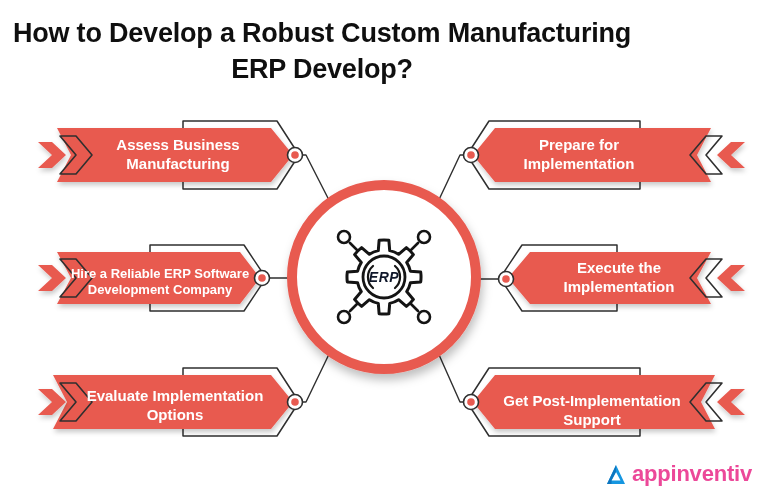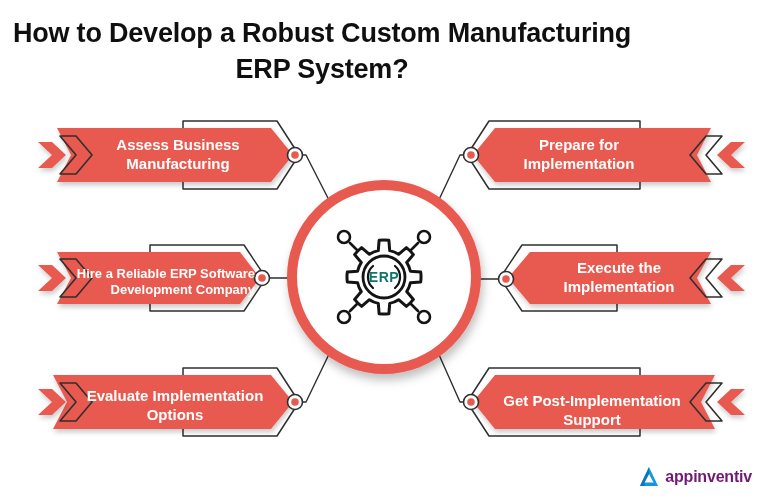--- a/index.html
+++ b/index.html
@@ -5,30 +5,30 @@
   html,body{margin:0;padding:0;background:#fff;}
   .canvas{position:relative;width:768px;height:499px;background:#ffffff;overflow:hidden;
           font-family:"Liberation Sans", sans-serif;}
   svg.layer{position:absolute;left:0;top:0;}
   .title{position:absolute;top:16px;left:0;width:644px;text-align:center;
          font-size:27px;font-weight:bold;color:#0f0f0f;line-height:1.32;letter-spacing:-0.2px;}
   .title span{display:block;}
   .step-label{position:absolute;display:flex;align-items:center;justify-content:center;
               text-align:center;color:#ffffff;font-weight:bold;font-size:15px;line-height:1.25;}
   .t1l{left:88px;top:128px;width:180px;height:54px;}
-  .t2l{left:65px;top:252px;width:190px;height:60px;font-size:13px;text-align:right;}
+  .t2l{left:65px;top:252px;width:190px;height:60px;font-size:13px;}
   .t3l{left:80px;top:375px;width:190px;height:62px;}
   .t1r{left:494px;top:128px;width:170px;height:54px;}
   .t2r{left:539px;top:252px;width:160px;height:52px;}
   .t3r{left:492px;top:375px;width:200px;height:71px;}
   .erp-label{position:absolute;left:354px;top:264px;width:60px;height:26px;
              display:flex;align-items:center;justify-content:center;
-             font-size:14px;font-weight:bold;color:#0f766e;letter-spacing:0.5px;}
+             font-size:14px;font-weight:bold;color:#0f172a;letter-spacing:0.5px;font-style:italic;}
   .logo{position:absolute;right:16px;bottom:12px;display:flex;align-items:center;gap:5px;}
-  .logo-text{font-size:16px;font-weight:bold;color:#701a75;letter-spacing:-0.2px;}
+  .logo-text{font-size:22px;font-weight:bold;color:#ec4899;letter-spacing:-0.2px;}
 </style>
 </head>
 <body>
 
 <div class="canvas">
 
   <svg class="layer" width="768" height="499" viewBox="0 0 768 499">
     <defs>
       <filter id="sh" x="-20%" y="-20%" width="140%" height="160%">
         <feDropShadow dx="1" dy="3" stdDeviation="2.5" flood-color="#000000" flood-opacity="0.22"></feDropShadow>
@@ -125,21 +125,21 @@
       </g>
       <g>
         <circle cx="471" cy="402" r="7.5" fill="#ffffff"></circle>
           <circle cx="471" cy="402" r="3.8" fill="#e85a50" stroke="none"></circle>
       </g>
     </g>
   </svg>
 
   <div class="title">
     <span>How to Develop a Robust Custom Manufacturing</span>
-    <span>ERP System?</span>
+    <span>ERP Develop?</span>
   </div>
 
   <div class="step-label t1l">Assess Business Manufacturing</div>
   <div class="step-label t2l">Hire a Reliable ERP Software Development Company</div>
   <div class="step-label t3l">Evaluate Implementation Options</div>
   <div class="step-label t1r">Prepare for Implementation</div>
   <div class="step-label t2r">Execute the Implementation</div>
   <div class="step-label t3r">Get Post-Implementation Support</div>
 
   <div class="erp-label">ERP</div>

